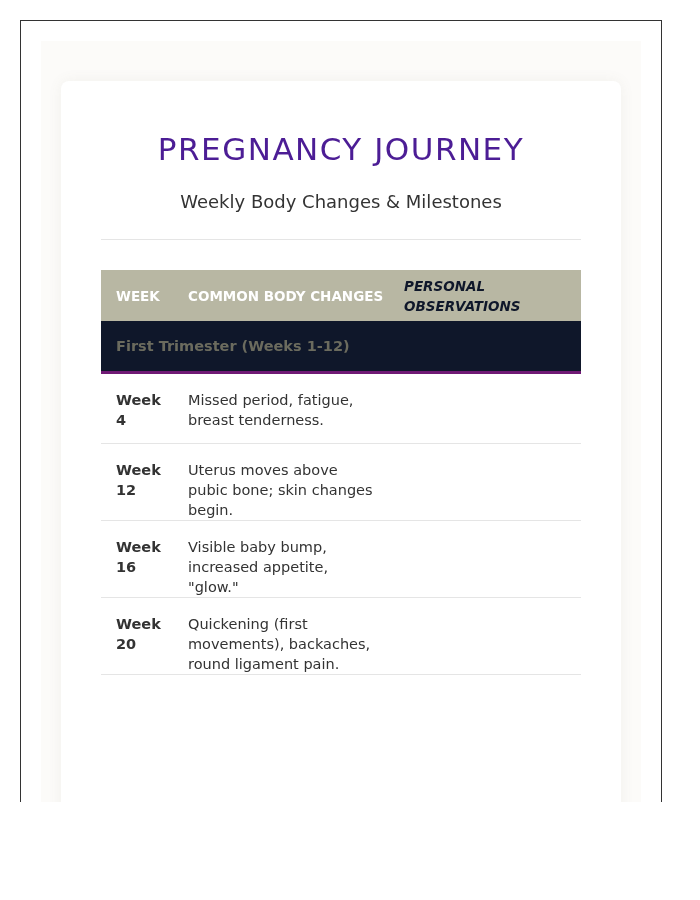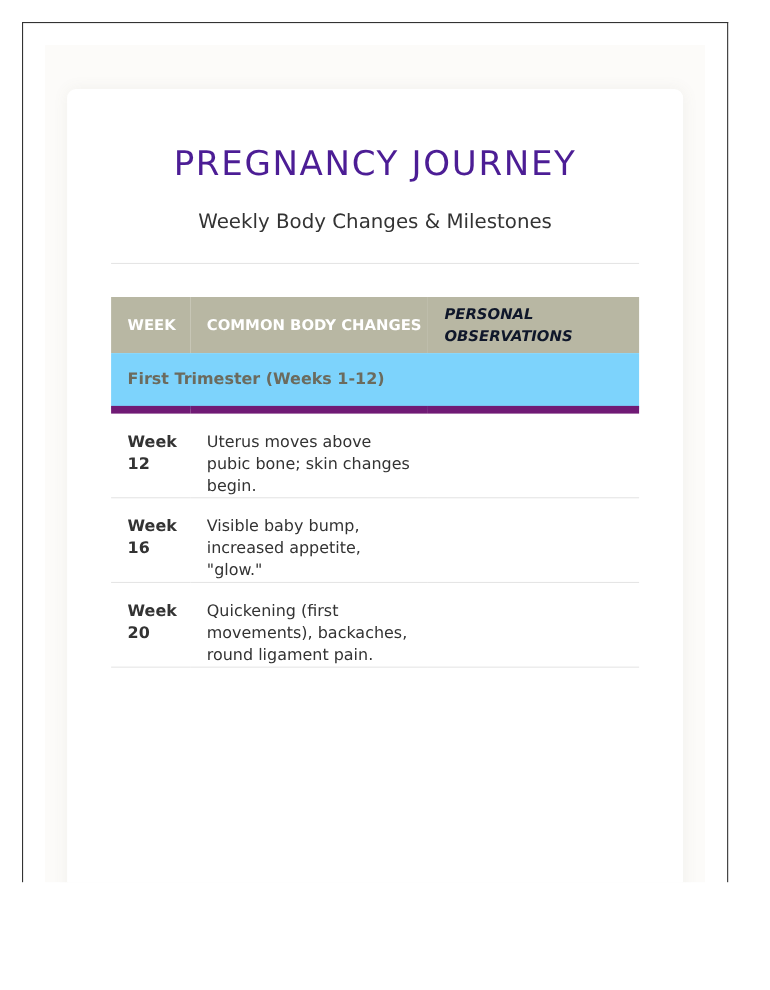--- a/index.html
+++ b/index.html
@@ -64,26 +64,26 @@
       color: #ffffff;
       text-transform: uppercase;
       padding: 0 15px;
       line-height: 20px;
     }
     th.col-week { width: 72px; padding-right: 0; }
     th.col-changes { width: 216px; padding-left: 15px; padding-right: 0; }
     th.col-obs { color: #0f172a; font-style: italic; padding-left: 15px; }
 
     tr.trimester td {
-      background: #7dd3fc;
+      background: #0f172a;
       height: 51px;
       font-weight: bold;
       color: #6b6b5e;
       padding: 0 15px;
-      border-bottom: 7px solid #701a75;
+      border-bottom: 3px solid #701a75;
       font-size: 14.5px;
     }
     tr.week-row td {
       height: 71px;
       vertical-align: top;
       padding-top: 16px;
       border-bottom: 1px solid #e5e5e5;
       line-height: 20px;
       color: #333;
     }
@@ -109,20 +109,27 @@
             <th class="col-changes">COMMON BODY CHANGES</th>
             <th class="col-obs">PERSONAL OBSERVATIONS</th>
           </tr>
         </thead>
         <tbody>
           <tr class="trimester">
             <td colspan="3">First Trimester (Weeks 1-12)</td>
           </tr>
           <tr class="week-row">
             <td class="week-cell">
+                <span>Week 4</span>
+              </td>
+            <td class="changes-cell">Missed period, fatigue, breast tenderness.</td>
+            <td class="obs-cell"></td>
+          </tr>
+          <tr class="week-row">
+            <td class="week-cell">
                 <span>Week 12</span>
               </td>
             <td class="changes-cell">Uterus moves above pubic bone; skin changes begin.</td>
             <td class="obs-cell"></td>
           </tr>
           <tr class="week-row">
             <td class="week-cell">
                 <span>Week 16</span>
               </td>
             <td class="changes-cell">Visible baby bump, increased appetite, "glow."</td>

